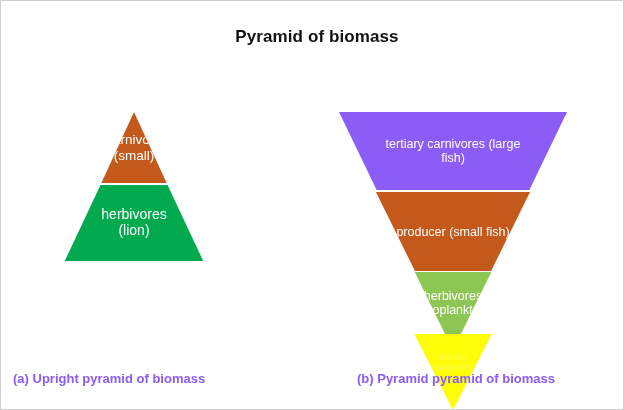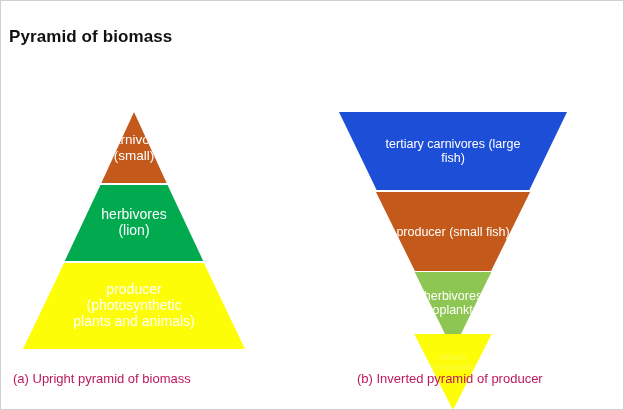--- a/index.html
+++ b/index.html
@@ -16,20 +16,21 @@
     border: 1px solid #cfcfcf;
     box-sizing: border-box;
   }
 
   
   .page-title {
     position: absolute;
     left: 0;
     top: 26px;
     width: 624px;
+    text-align: center;
     font-size: 17px;
     font-weight: bold;
     color: #111111;
     letter-spacing: 0.1px;
     padding-left: 8px;
     box-sizing: border-box;
   }
 
   
   .pyramid {
@@ -93,21 +94,21 @@
     left: 338px;
     top: 111px;
     width: 228px;
     height: 237px;
   }
   
   #inv-band-tertiary {
     top: 0px;
     height: 78px;
     width: 228px;
-    background: #1d4ed8;
+    background: #8b5cf6;
     clip-path: polygon(0% 0%, 100% 0%, 83.5% 100%, 16.5% 100%);
     font-size: 12.5px;
   }
   #inv-band-carnivore {
     top: 80px;
     height: 79px;
     width: 228px;
     background: #c3591a;
     clip-path: polygon(16.2% 0%, 83.8% 0%, 66.7% 100%, 33.3% 100%);
     font-size: 12.5px;
@@ -139,44 +140,41 @@
     left: 46px;
     top: 222px;
     height: 76px;
   }
 
   
   .caption {
     position: absolute;
     top: 370px;
     font-size: 13px;
-    font-weight: normal;
-    color: #be185d;
+    font-weight: bold;
+    color: #8b5cf6;
   }
   #caption-a { left: 12px; }
   #caption-b { left: 356px; }
 </style>
 </head>
 <body>
 
 <div class="page-title">Pyramid of biomass</div>
 
 <div class="pyramid" id="upright-pyramid">
 
   <div class="band" id="up-band-carnivore">
     <span class="band-label wrap"><span>carnivore</span><br><span>(small)</span></span>
   </div>
 
   <div class="band" id="up-band-herbivore">
     <span class="band-label wrap"><span>herbivores</span><br><span>(lion)</span></span>
   </div>
 
-  <div class="band" id="up-band-producer">
-    <span class="band-label wrap"><span>producer</span><br><span>(photosynthetic</span><br><span>plants and animals)</span></span>
-  </div>
 </div>
 
 <div class="pyramid" id="inverted-pyramid">
 
   <div class="band" id="inv-band-tertiary">
     <span class="band-label wrap" style="max-width:152px;">tertiary carnivores (large fish)</span>
   </div>
 
   <div class="band" id="inv-band-carnivore">
     <span class="band-label">producer (small fish)</span>
@@ -186,13 +184,13 @@
     <span class="band-label wrap"><span>herbivores</span><br><span>(zooplankton)</span></span>
   </div>
 
   <div class="band wedge" id="inv-band-producer">
     <span class="band-label wrap"><span>tertiary</span><br><span>(phytoplankton)</span></span>
   </div>
 </div>
 
 <div class="caption" id="caption-a">(a)  Upright pyramid of biomass</div>
 
-<div class="caption" id="caption-b">(b) Inverted pyramid of producer</div>
+<div class="caption" id="caption-b">(b) Pyramid pyramid of biomass</div>
 
 </body></html>

